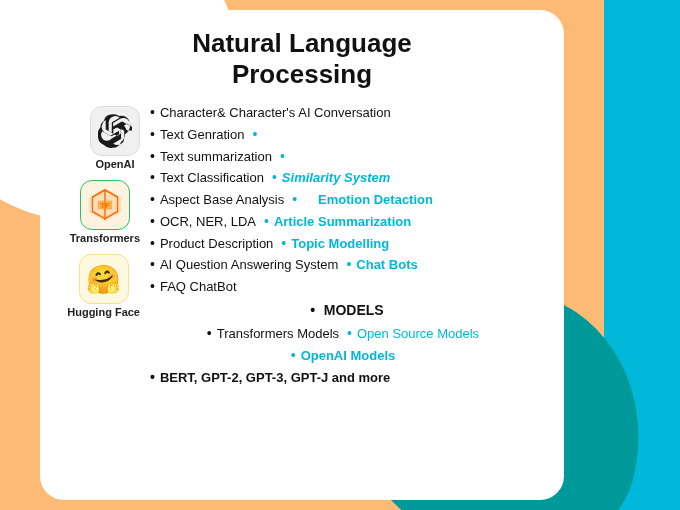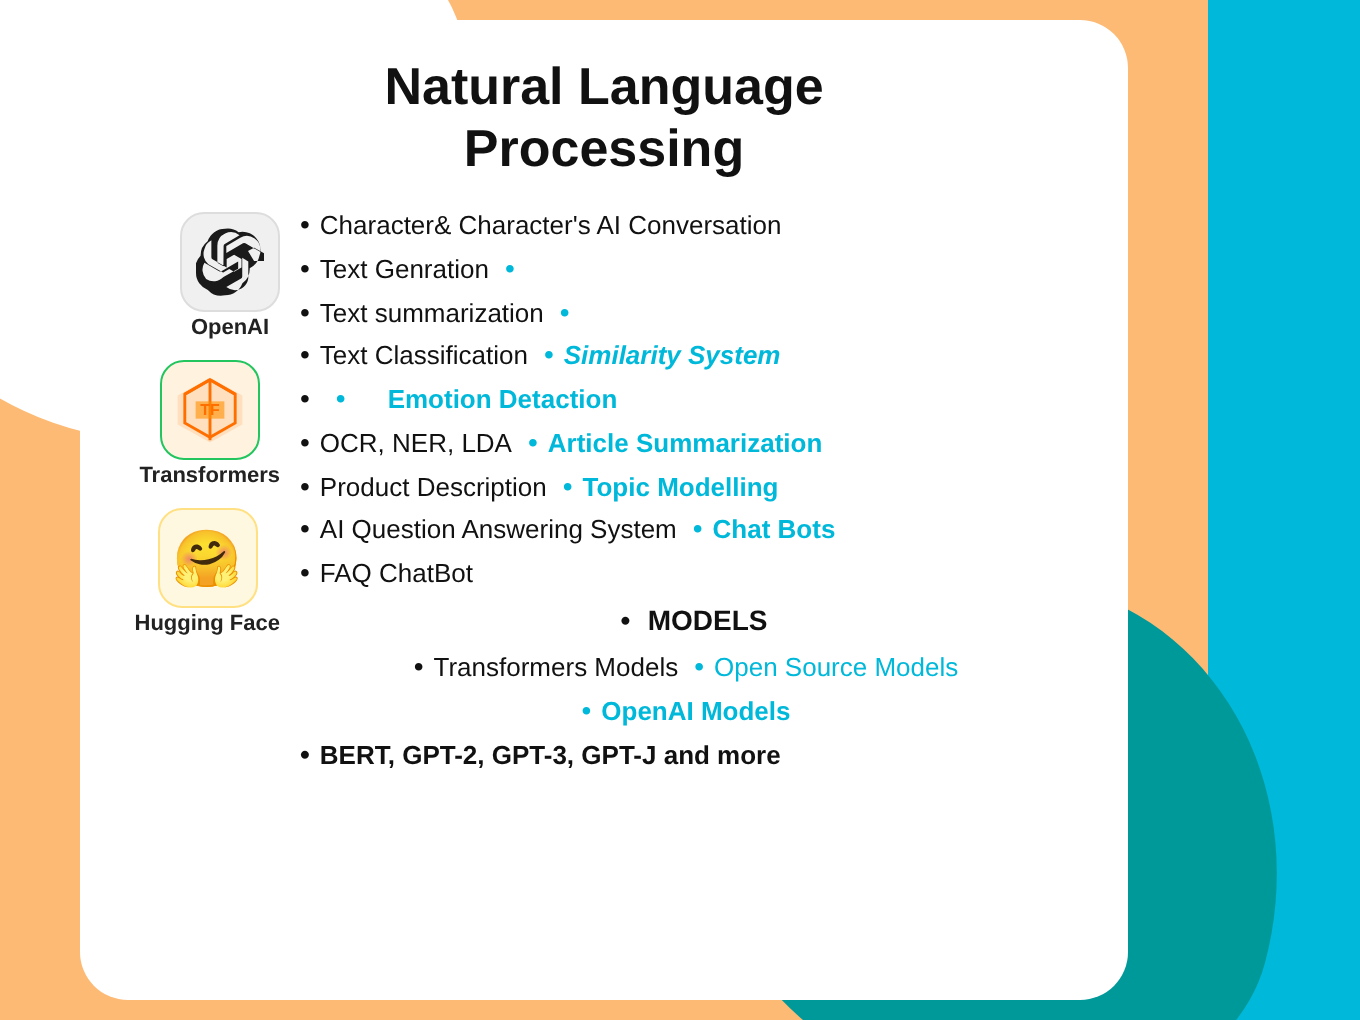--- a/index.html
+++ b/index.html
@@ -268,20 +268,21 @@
           </div>
           <div class="bullet-item">
             <span class="bullet-dot" style="color:#00b8d9;">•</span>
             <span style="color:#00b8d9; font-weight:600;font-style:italic;">Similarity System</span>
           </div>
         </div>
 
         <div class="bullet-row">
           <div class="bullet-item">
             <span class="bullet-dot">•</span>
+            <span>Aspect Base Analysis</span>
           </div>
           <div class="bullet-item">
             <span class="bullet-dot" style="color:#00b8d9;">•</span>
             <span style="color:#00b8d9; font-weight:600;padding-left:16px;">Emotion Detaction</span>
           </div>
         </div>
 
         <div class="bullet-row">
           <div class="bullet-item">
             <span class="bullet-dot">•</span>

